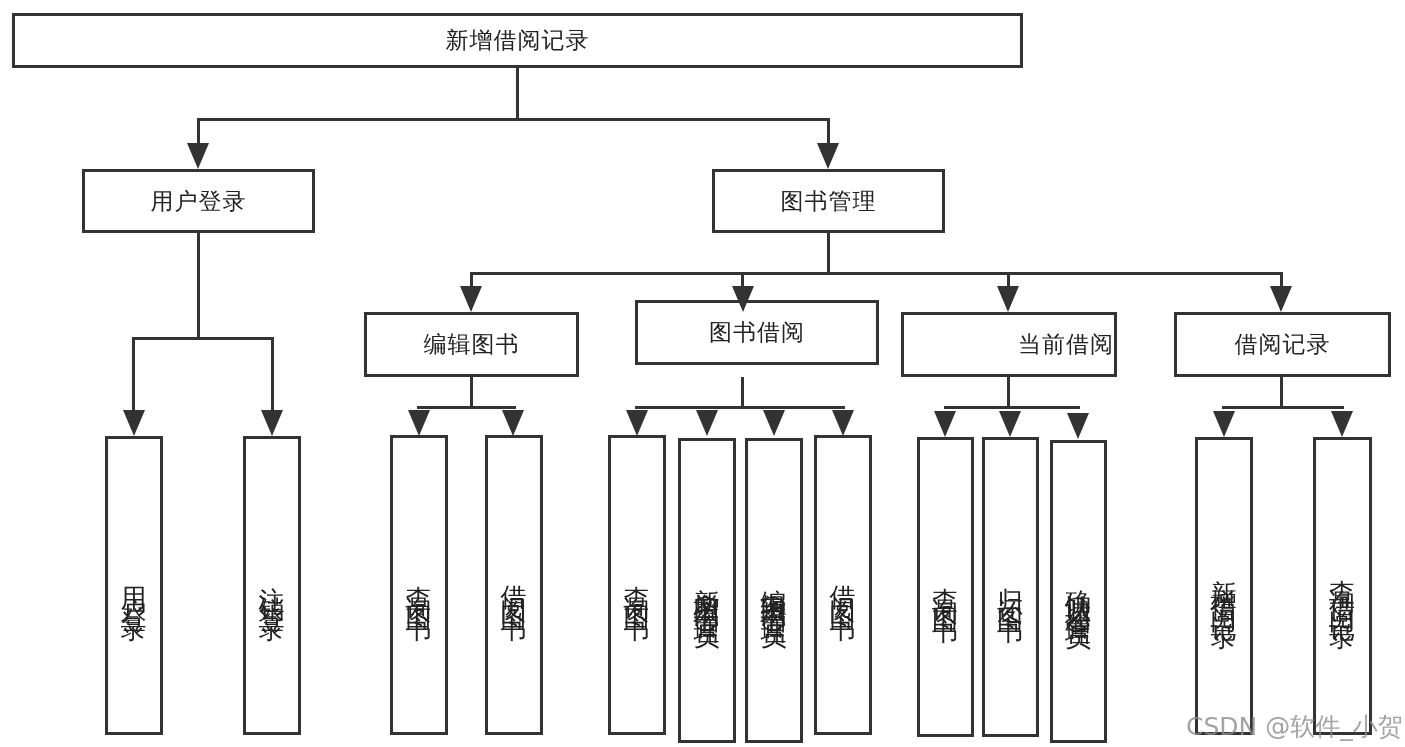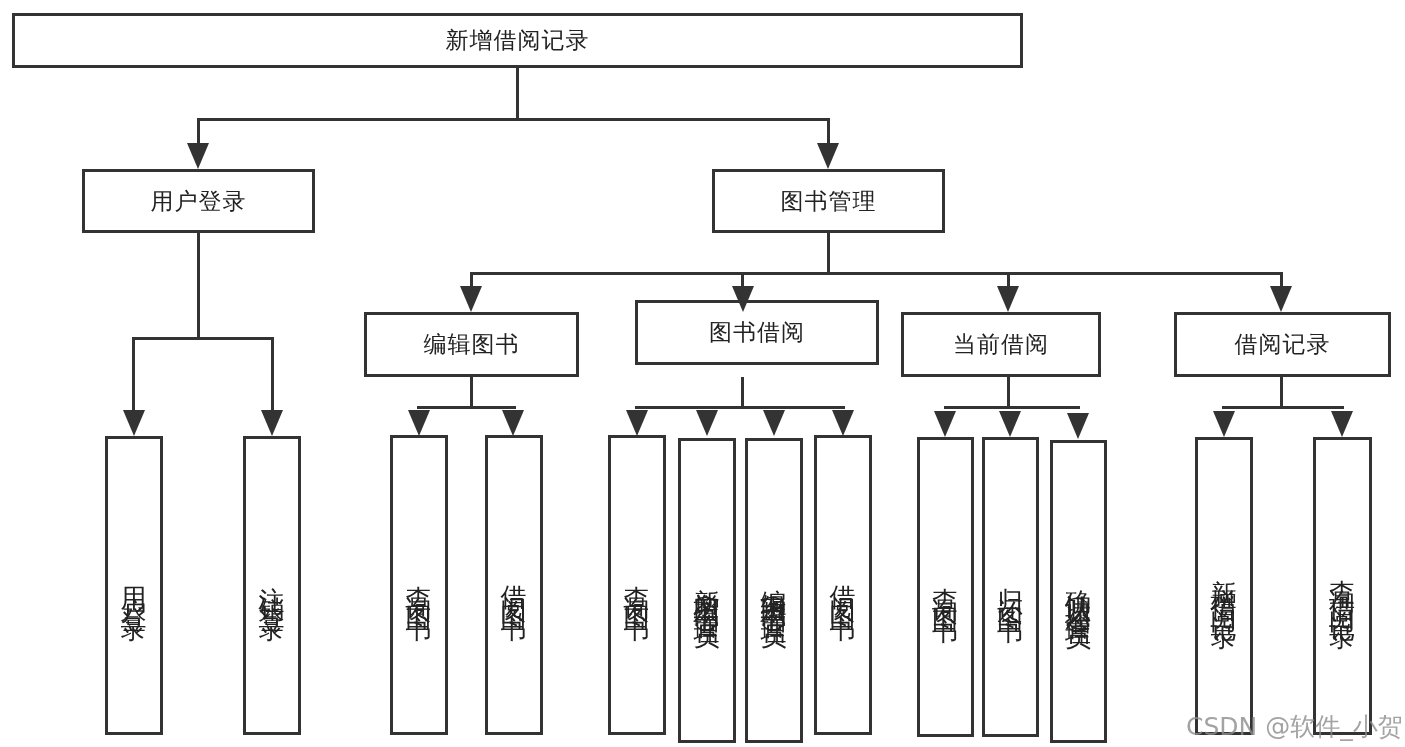--- a/index.html
+++ b/index.html
@@ -50,21 +50,21 @@
   <div class="box" style="left:712px;top:169px;width:233px;height:64px;">
     <span>图书管理</span>
   </div>
 
   <div class="box" style="left:364px;top:312px;width:215px;height:65px;">
     <span>编辑图书</span>
   </div>
   <div class="box" style="left:635px;top:300px;width:244px;height:65px;font-family:Liberation Serif, serif;">
     <span>图书借阅</span>
   </div>
-  <div class="box" style="left:901px;top:312px;width:200px;height:65px;">
+  <div class="box" style="left:901px;top:312px;width:216px;height:65px;justify-content:flex-end;">
     <span>当前借阅</span>
   </div>
   <div class="box" style="left:1174px;top:312px;width:217px;height:65px;">
     <span>借阅记录</span>
   </div>
 
   <div class="vbox" style="left:105px;top:436px;width:58px;height:299px;">
     <span class="vtext ls4">用户登录</span>
   </div>
   <div class="vbox" style="left:243px;top:436px;width:58px;height:299px;">

